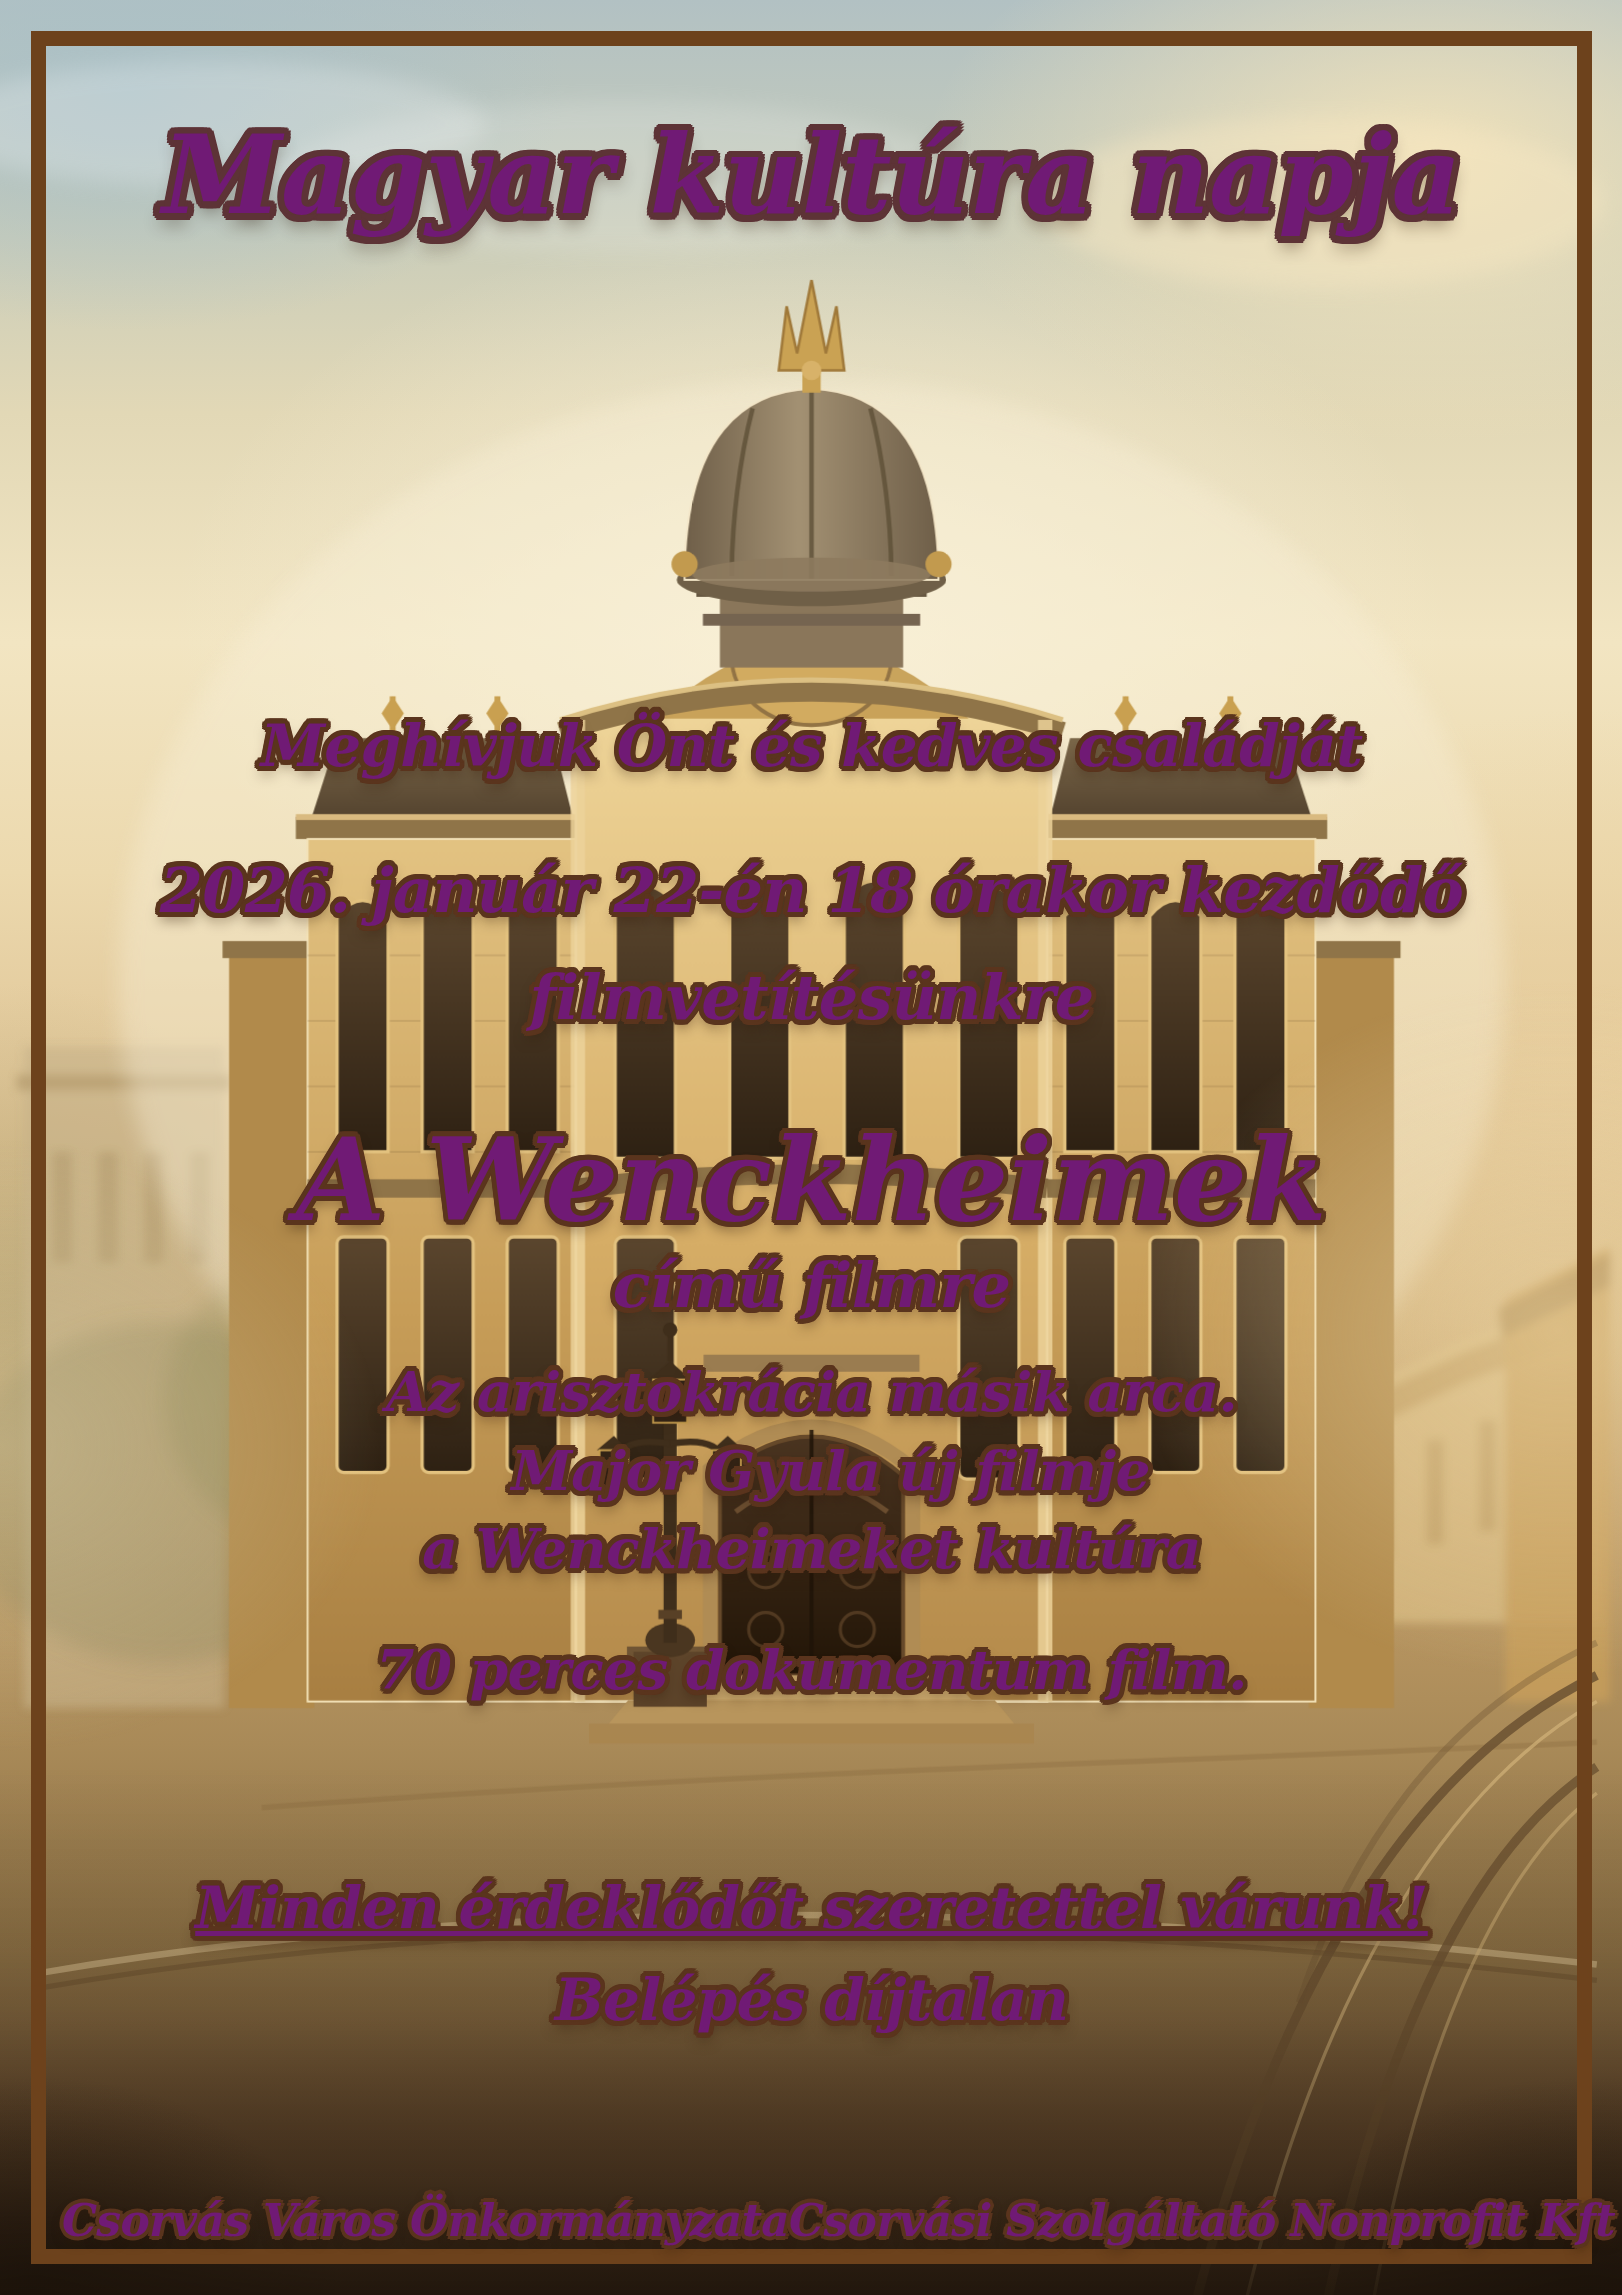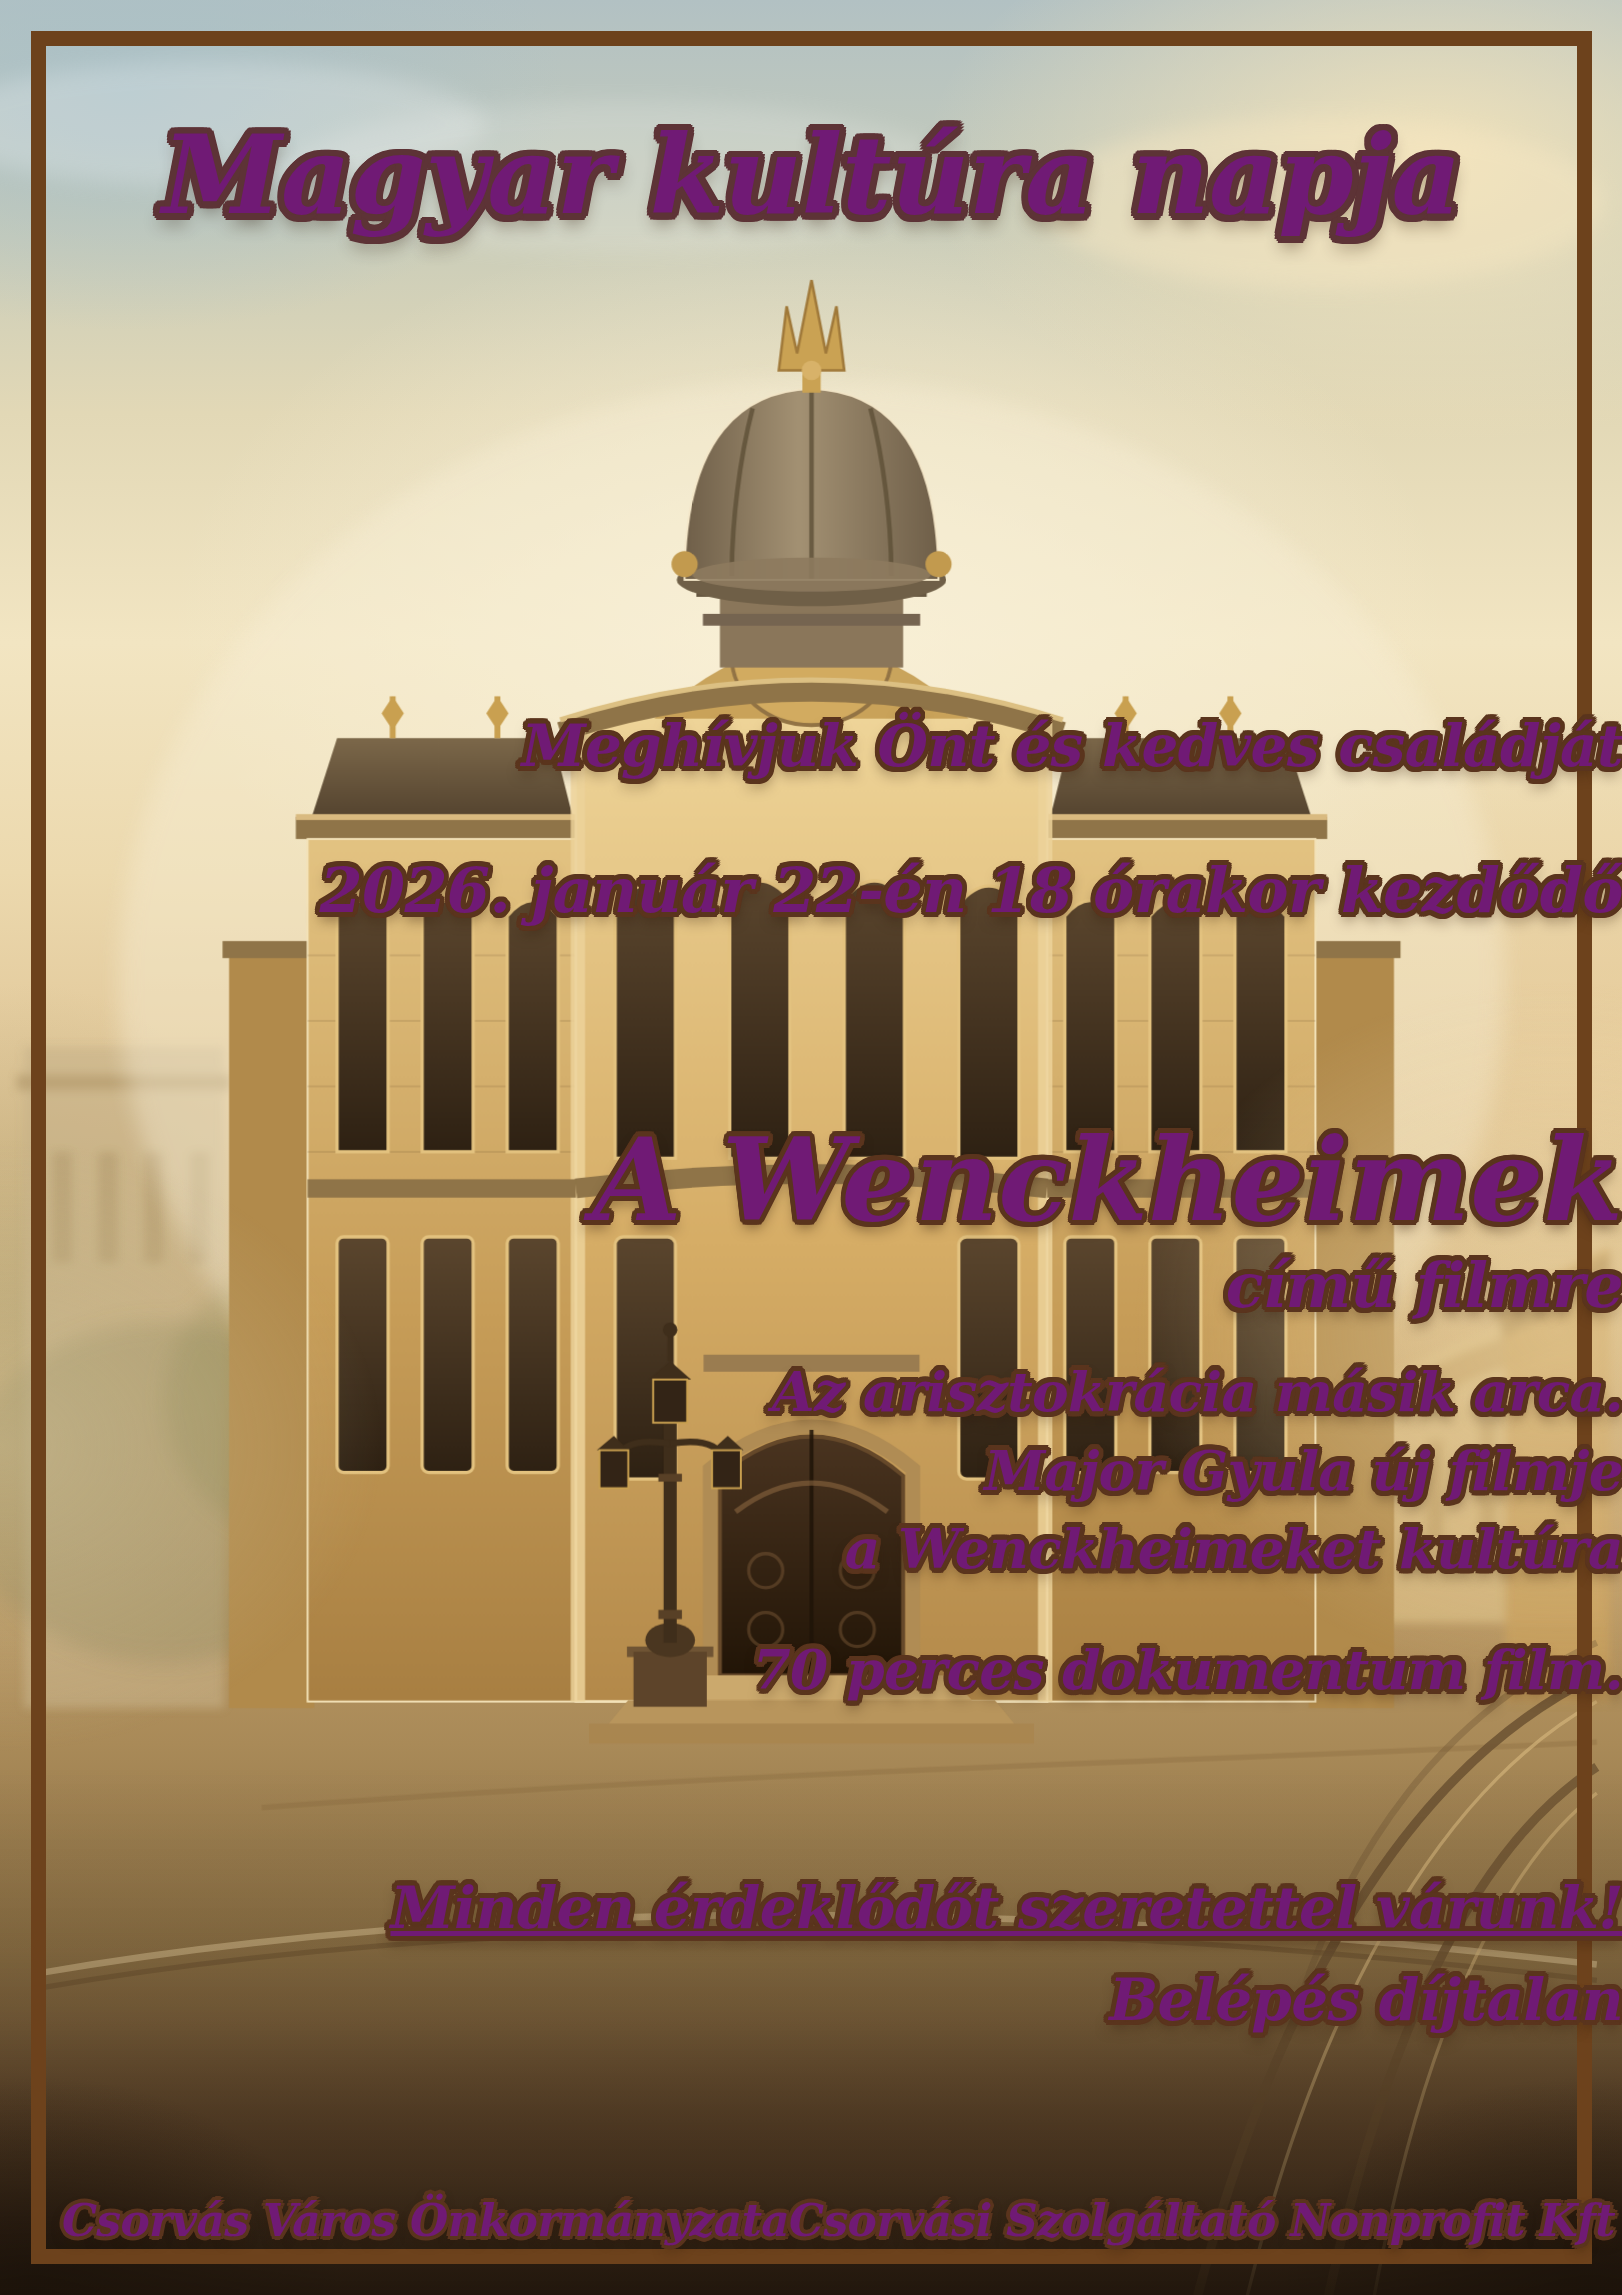--- a/index.html
+++ b/index.html
@@ -45,21 +45,21 @@
     -6.5px 0 0 #5d3336, 6.5px 0 0 #5d3336, 0 -6.5px 0 #5d3336, 0 6.5px 0 #5d3336,
     -4.6px -4.6px 0 #5d3336, 4.6px -4.6px 0 #5d3336, -4.6px 4.6px 0 #5d3336, 4.6px 4.6px 0 #5d3336,
     -6.5px -3.3px 0 #5d3336, 6.5px -3.3px 0 #5d3336, -6.5px 3.3px 0 #5d3336, 6.5px 3.3px 0 #5d3336,
     -3.3px -6.5px 0 #5d3336, 3.3px -6.5px 0 #5d3336, -3.3px 6.5px 0 #5d3336, 3.3px 6.5px 0 #5d3336,
     0 10.5px 17px rgba(46,24,8,.45);}
   .o-body{ text-shadow:
     -4.6px 0 0 #5a341d, 4.6px 0 0 #5a341d, 0 -4.6px 0 #5a341d, 0 4.6px 0 #5a341d,
     -3.3px -3.3px 0 #5a341d, 3.3px -3.3px 0 #5a341d, -3.3px 3.3px 0 #5a341d, 3.3px 3.3px 0 #5a341d,
     -4.6px -2px 0 #5a341d, 4.6px -2px 0 #5a341d, -4.6px 2px 0 #5a341d, 4.6px 2px 0 #5a341d,
     -2px -4.6px 0 #5a341d, 2px -4.6px 0 #5a341d, -2px 4.6px 0 #5a341d, 2px 4.6px 0 #5a341d,
-    0 7.9px 13px rgba(46,24,8,.5); text-align: right;}
+    0 7.9px 13px rgba(46,24,8,.5);}
   .o-small{ text-shadow:
     -3.9px 0 0 #5a341d, 3.9px 0 0 #5a341d, 0 -3.9px 0 #5a341d, 0 3.9px 0 #5a341d,
     -2.6px -2.6px 0 #5a341d, 2.6px -2.6px 0 #5a341d, -2.6px 2.6px 0 #5a341d, 2.6px 2.6px 0 #5a341d,
     0 5.9px 10.5px rgba(46,24,8,.5);}
   .t-title{top:121px; font-size:108px;}
   .t-invite{top:717px; font-size:58px;}
   .t-date{top:860px; font-size:62px;}
   .t-event{top:967px; font-size:62px;}
   .t-film{top:1122px; font-size:115px; letter-spacing:0;}
   .t-cimu{top:1255px; font-size:62px;}
@@ -288,20 +288,21 @@
     </g>
   </svg>
 
   <div class="haze"></div>
   <div class="frame"></div>
 
   <div class="textlayer">
     <div class="line o-title t-title">Magyar kultúra napja</div>
     <div class="line o-body t-invite">Meghívjuk Önt és kedves családját</div>
     <div class="line o-body t-date">2026. január 22-én 18 órakor kezdődő</div>
+    <div class="line o-body t-event">filmvetítésünkre</div>
     <div class="line o-body t-film">A Wenckheimek</div>
     <div class="line o-body t-cimu">című filmre</div>
     <div class="line o-body t-d1">Az arisztokrácia másik arca.</div>
     <div class="line o-body t-d2">Major Gyula új filmje</div>
     <div class="line o-body t-d3">a Wenckheimeket kultúra</div>
     <div class="line o-body t-d4">70 perces dokumentum film.</div>
     <div class="line o-body t-welcome">Minden érdeklődőt szeretettel várunk!</div>
     <div class="line o-body t-adm">Belépés díjtalan</div>
     <div class="org-row">
       <div class="line o-small org">Csorvás Város Önkormányzata</div>

